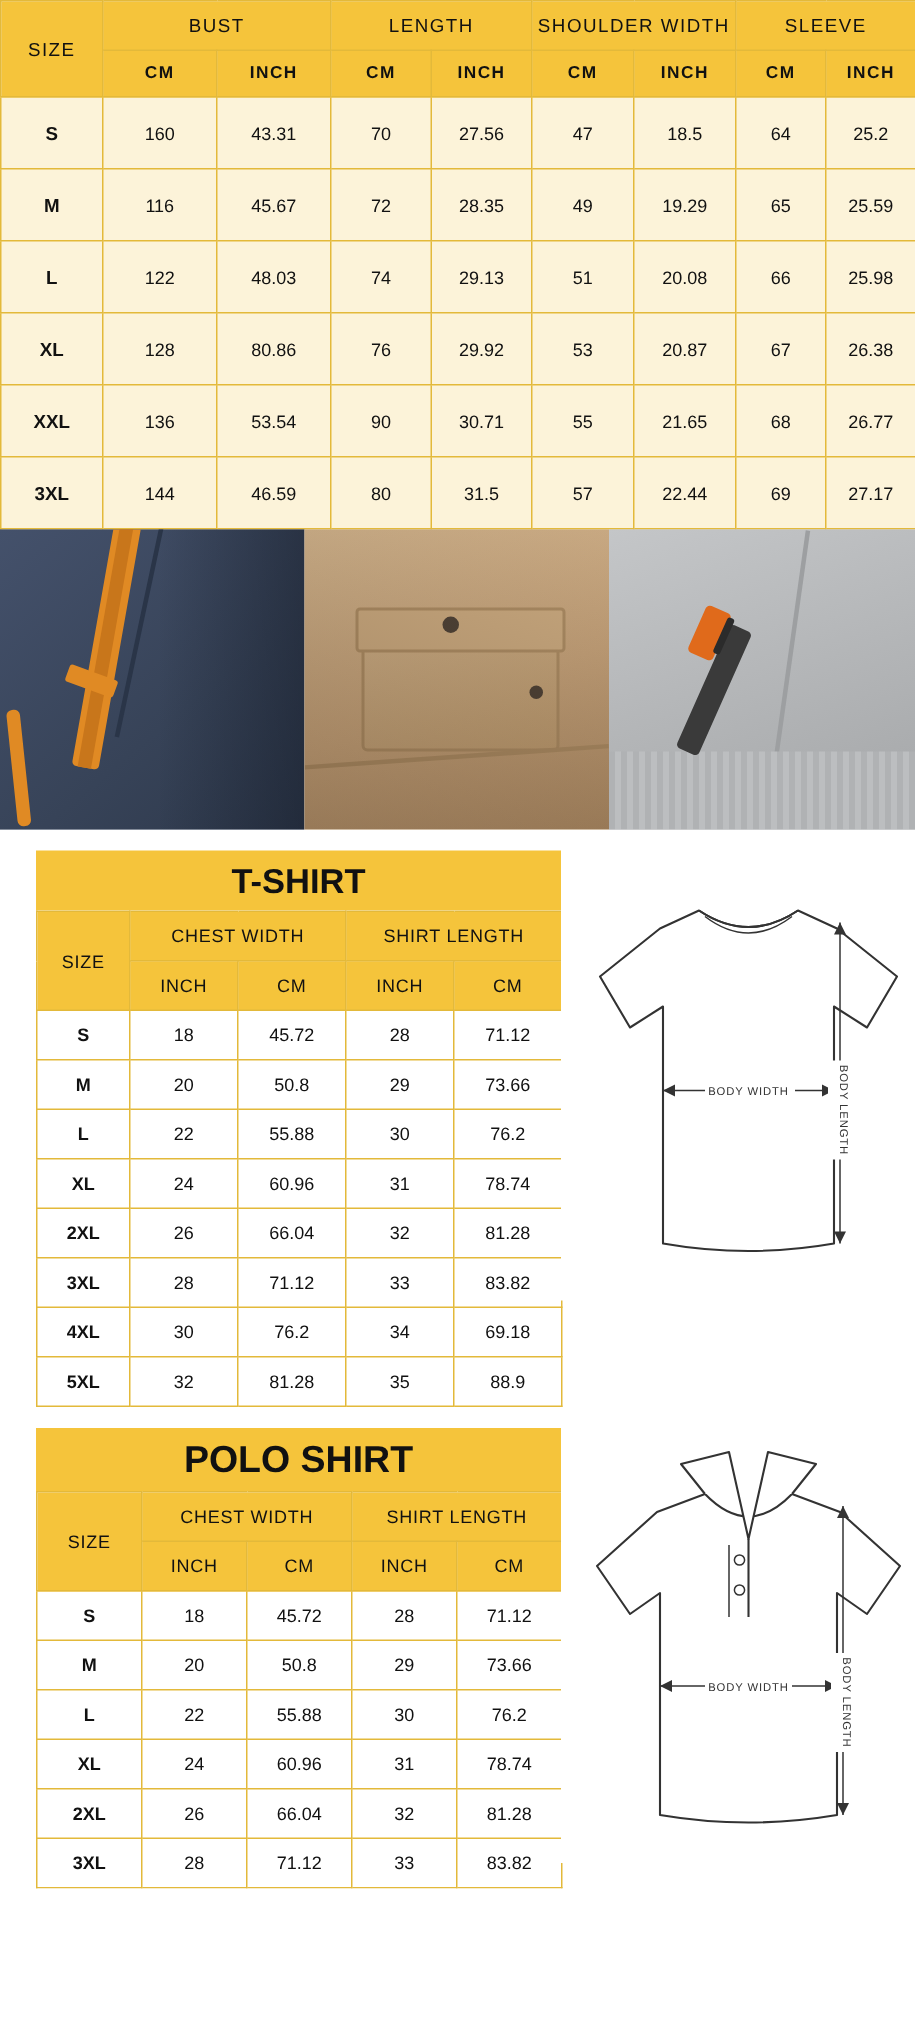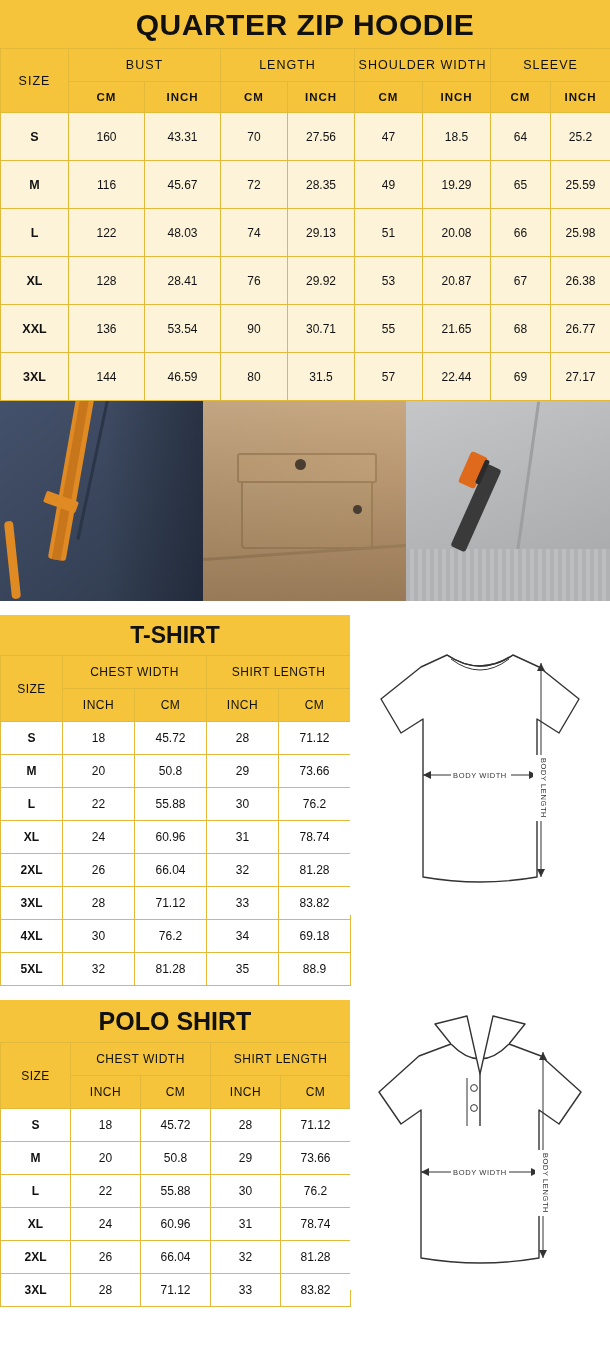--- a/index.html
+++ b/index.html
@@ -98,21 +98,21 @@
   .p3-body{position:absolute;inset:0;background:linear-gradient(160deg,#c4c6c8 0%,#b4b6b8 50%,#a4a6a8 100%);}
   .p3-ribs{position:absolute;left:0;bottom:0;width:204px;height:52px;
     background:repeating-linear-gradient(90deg,#b0b2b4 0 4px,#bcbec0 4px 8px);}
   .p3-pen{position:absolute;left:62px;top:62px;width:16px;height:90px;background:#3a3a3a;border-radius:3px;transform:rotate(24deg);}
   .p3-pen-cap{position:absolute;left:58px;top:52px;width:18px;height:34px;background:#E06A1B;border-radius:3px;transform:rotate(24deg);}
   .p3-pen-clip{position:absolute;left:74px;top:58px;width:5px;height:26px;background:#2b2b2b;border-radius:2px;transform:rotate(24deg);}
   .p3-seam{position:absolute;left:120px;top:0;width:3px;height:160px;background:#9d9fa1;transform:rotate(8deg);}
 
   
   .block{position:relative;width:610px;}
-  .block .left{width:350px;}
+  .block .left{width:350px;padding-left:24px;}
   .sec-title{
     background:#F5C43B;
     text-align:center;
     font-weight:bold;
     padding:7px 0 6px 0;
     color:#111;
   }
   .tshirt-title{font-size:23px;}
   .polo-title{font-size:25px;text-align:center;}
 
@@ -152,21 +152,20 @@
     fill:#333;
     font-family:"Liberation Sans", sans-serif;
   }
   .gap{height:14px;background:#fff;}
 </style>
 </head>
 <body>
 
 <div class="page">
 
-  <div class="hoodie-title">QUARTER ZIP HOODIE</div>
 
   <table class="hoodie">
     <colgroup>
       <col style="width:68px">
         <col style="width:76px">
         <col style="width:76px">
       <col style="width:67px">
         <col style="width:67px">
       <col style="width:68px">
         <col style="width:68px">
@@ -222,21 +221,21 @@
         <td>74</td>
         <td>29.13</td>
         <td>51</td>
         <td>20.08</td>
         <td>66</td>
         <td>25.98</td>
       </tr>
       <tr>
         <td class="sizecell">XL</td>
         <td>128</td>
-        <td>28.41</td>
+        <td>80.86</td>
         <td>76</td>
         <td>29.92</td>
         <td>53</td>
         <td>20.87</td>
         <td>67</td>
         <td>26.38</td>
       </tr>
       <tr>
         <td class="sizecell">XXL</td>
         <td>136</td>

